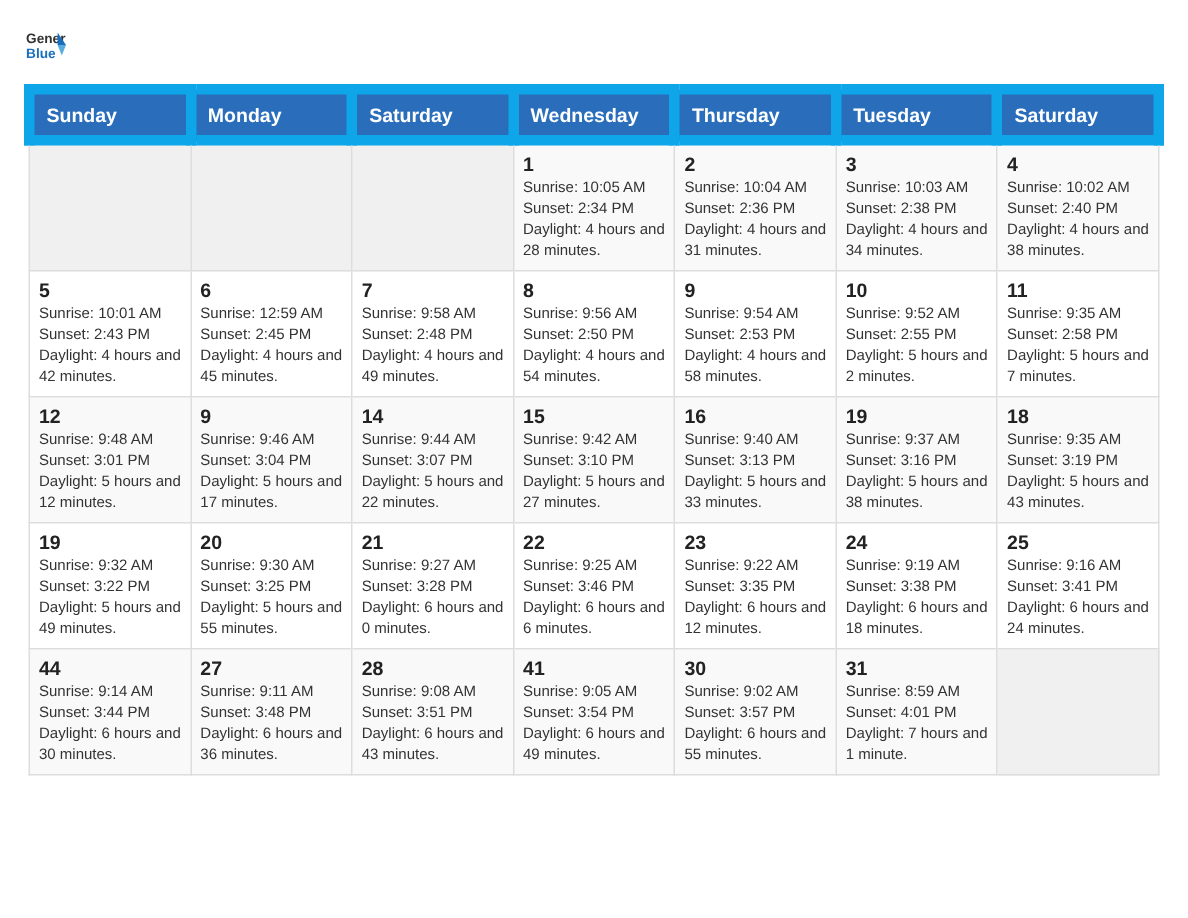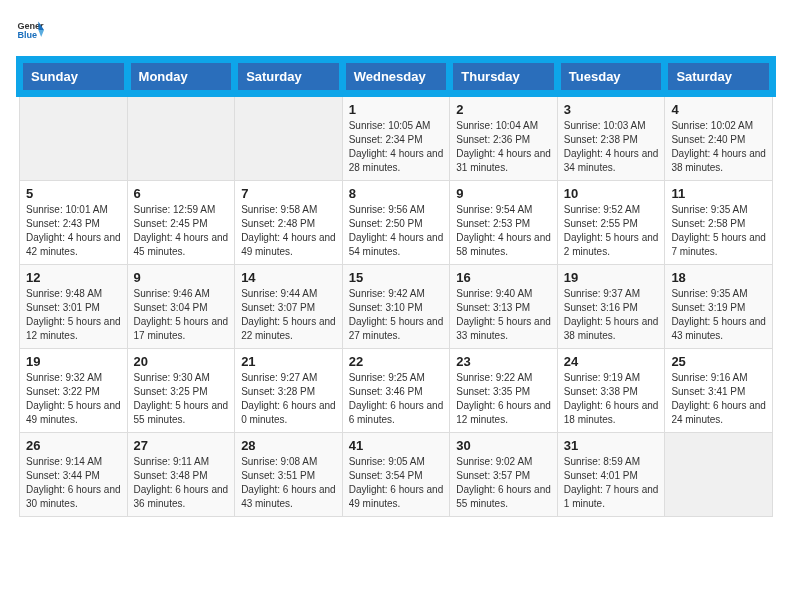--- a/index.html
+++ b/index.html
@@ -269,21 +269,21 @@
         </td>
         <td>
           <span class="day-number">25</span>
           <div class="day-info">Sunrise: 9:16 AM
 Sunset: 3:41 PM
 Daylight: 6 hours and 24 minutes.</div>
         </td>
       </tr>
       <tr>
         <td>
-          <span class="day-number">26</span>
+          <span class="day-number">44</span>
           <div class="day-info">Sunrise: 9:14 AM
 Sunset: 3:44 PM
 Daylight: 6 hours and 30 minutes.</div>
         </td>
         <td>
           <span class="day-number">27</span>
           <div class="day-info">Sunrise: 9:11 AM
 Sunset: 3:48 PM
 Daylight: 6 hours and 36 minutes.</div>
         </td>

